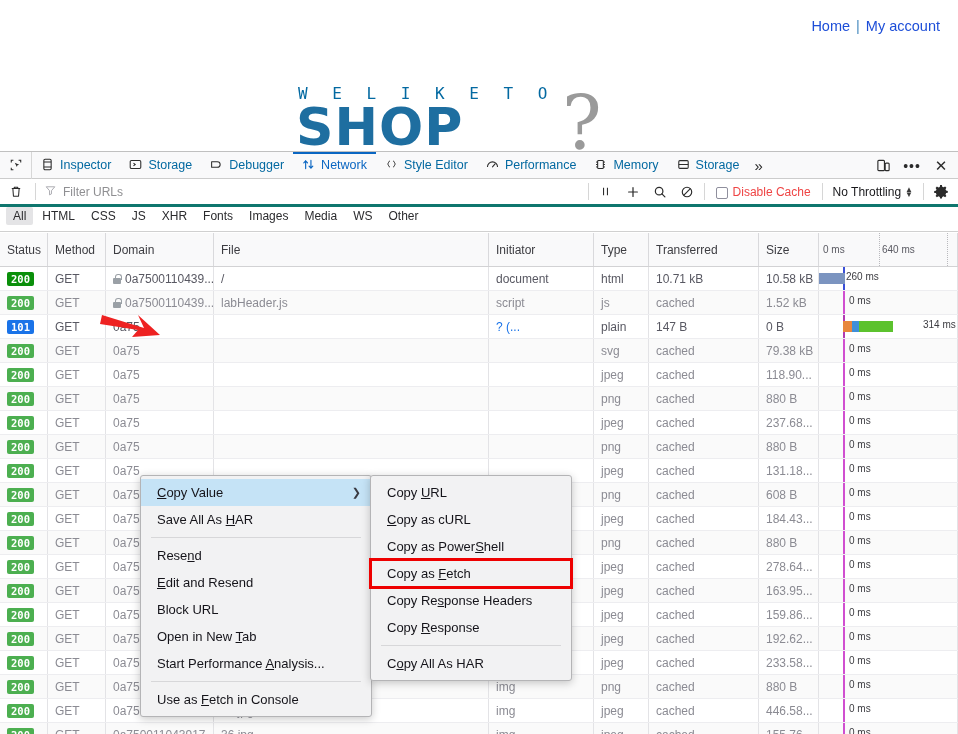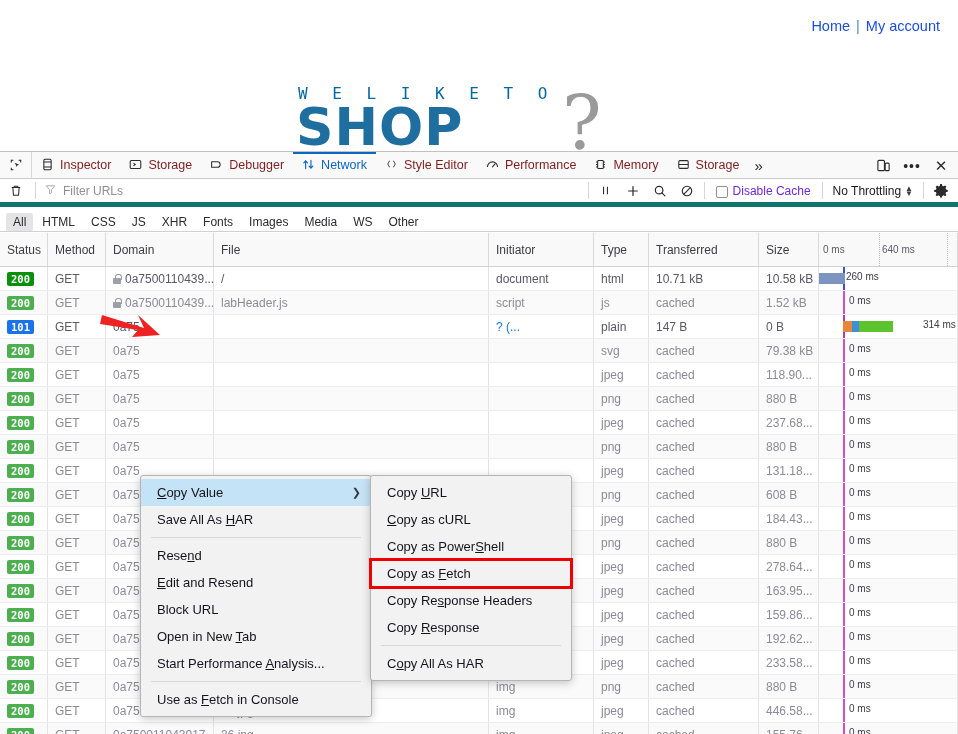--- a/index.html
+++ b/index.html
@@ -67,21 +67,21 @@
     position: relative;
     height: 27px;
     background: #f9f9fa;
     border-bottom: 1px solid #cccccc;
     display: flex; align-items: center;
     white-space: nowrap;
   }
   .dt-tab {
     display: inline-flex; align-items: center; gap: 5px;
     height: 27px; padding: 0 9px;
-    font-size: 12.5px; color: #7f1d1d;
+    font-size: 12.5px; color: #0369a1;
     cursor: default; position: relative;
   }
   .dt-tab.active { color: #0a66c2; }
   .dt-tab.active::after {
     content: ""; position: absolute; left: 0; right: 0; top: 0;
     height: 2px; background: #0a66c2;
   }
   .dt-ico { display: inline-block; width: 14px; height: 14px; position: relative; }
   .dt-ico svg { display: block; }
   #picker-btn {
@@ -96,55 +96,55 @@
   .tb-icon-btn {
     width: 26px; height: 24px; display: inline-flex;
     align-items: center; justify-content: center;
   }
   .chev-more { font-size: 15px; color: #2b2b2b; padding: 0 6px; }
 
   
   #dt-filterbar {
     position: relative; height: 28px;
     background: #ffffff;
-    border-bottom: 5px solid #0f766e;
+    border-bottom: 3px solid #0f766e;
     display: flex; align-items: center;
   }
   #trash-btn { width: 32px; display: flex; justify-content: center; align-items: center; height: 28px;}
   .vsep { width: 1px; height: 17px; background: #d6d6d6; margin: 0 3px; }
   #filter-input-wrap {
     display: flex; align-items: center; gap: 5px;
     flex: 1; height: 28px; padding-left: 6px;
   }
   #filter-input {
     border: none; outline: none; background: transparent;
     font-family: "Liberation Sans", sans-serif;
     font-size: 12px; color: #4a4a4f; width: 100%;
   }
   #filter-input::placeholder { color: #8f8f92; }
   #dt-filterbar-right {
     display: flex; align-items: center; gap: 1px; padding-right: 4px;
   }
   .fb-btn { width: 26px; height: 24px; display: inline-flex; align-items: center; justify-content: center;}
   #disable-cache {
     display: inline-flex; align-items: flex-end; gap: 5px;
-    font-size: 12px; color: #6d28d9; padding: 0 7px; white-space: nowrap;
+    font-size: 12px; color: #ef4444; padding: 0 7px; white-space: nowrap;
   }
   .cbox { width: 12px; height: 12px; border: 1px solid #8f8f9d; border-radius: 2px; background: #fff; display:inline-block;}
   #throttle {
     display: inline-flex; align-items: center; gap: 4px;
     font-size: 12px; color: #18181b; padding: 0 6px; white-space: nowrap;
   }
   .spin { display:inline-flex; flex-direction: column; line-height: 5px; font-size: 8px; color:#3a3a3a;}
 
   
   #dt-typebar {
     height: 25px; background: #ffffff;
     border-bottom: 1px solid #d0d0d0;
-    display: flex; align-items: flex-end; padding-left: 6px; gap: 2px;
+    display: flex; align-items: flex-start; padding-left: 6px; gap: 2px;
   }
   .type-chip {
     font-size: 12px; color: #2b2b2e;
     padding: 2px 7px; border-radius: 2px;
   }
   .type-chip.sel { background: #e4e4e6; }
 
   
   #net-table {
     position: absolute; left: 0; right: 0; top: 81px; bottom: 0;

